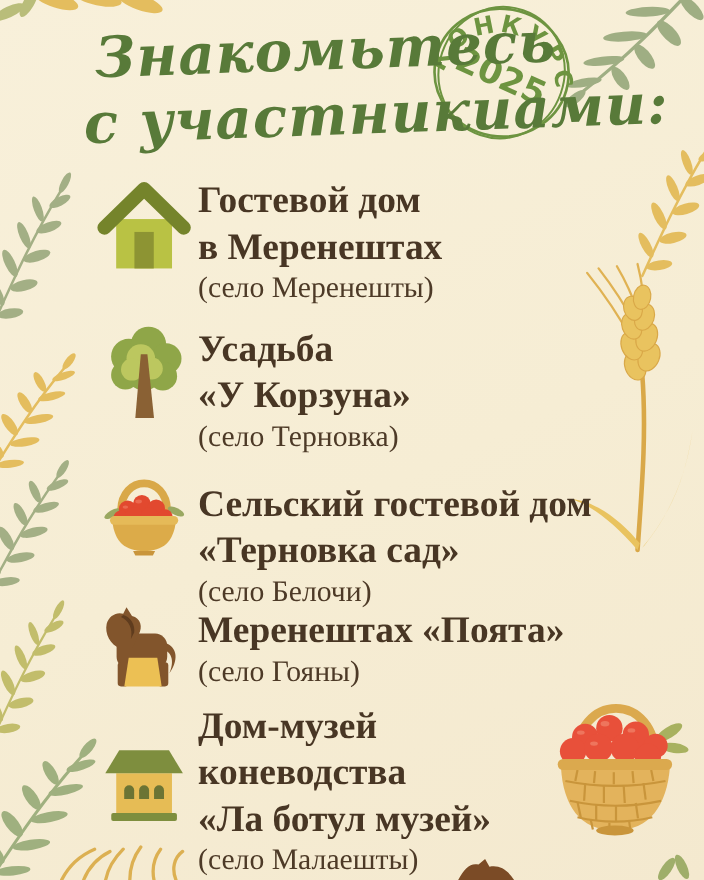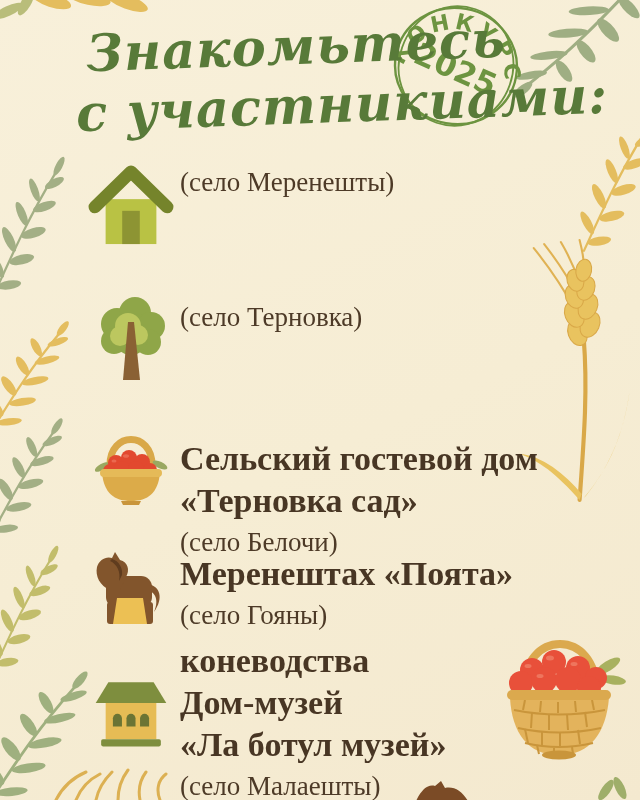--- a/index.html
+++ b/index.html
@@ -25,21 +25,21 @@
   .title-line1{left:86px;top:18px;font-size:51px;line-height:56px;}
   .title-line2{left:76px;top:76px;font-size:51px;line-height:56px;}
   .badge{position:absolute;left:382px;top:0px;z-index:2;}
   .badge text{font-family:"DejaVu Sans", sans-serif;font-weight:bold;}
   
   .row{position:absolute;left:0;width:640px;z-index:2;}
   .icon-slot{position:absolute;left:84px;width:94px;display:flex;justify-content:center;}
   .row-text{position:absolute;left:180px;width:430px;color:#483624;}
   .row-title{font-size:34px;line-height:42px;font-weight:600;}
   .tline{display:block;}
-  .row-village{font-size:27px;line-height:31px;margin-top:5px;font-weight:400;color:#4d3a27;}
+  .row-village{font-size:27px;line-height:31px;font-weight:400;color:#4d3a27;}
 </style>
 </head>
 <body>
 
 <div class="page">
 
   <svg width="0" height="0" style="position:absolute" aria-hidden="true">
     <defs>
       <g id="branch">
         <path d="M8 156 C 30 112, 54 62, 90 8" fill="none" stroke="currentColor" stroke-width="3" stroke-linecap="round"></path>
@@ -238,20 +238,24 @@
 
   <div class="row" style="top:160px">
     <div class="icon-slot" style="top:2px">
       <svg width="82" height="86" viewBox="0 0 84 88" overflow="visible">
         <rect x="16" y="38" width="52" height="46" fill="#b9c244"></rect>
         <path d="M5 46 L42 10 L79 46" fill="none" stroke="#75842b" stroke-width="13" stroke-linecap="round" stroke-linejoin="round"></path>
         <rect x="33" y="50" width="18" height="34" fill="#8d9433"></rect>
       </svg>
     </div>
     <div class="row-text" style="top:2px">
+      <div class="row-title">
+        <span class="tline">Гостевой дом</span>
+        <span class="tline">в Меренештах</span>
+      </div>
       <div class="row-village">(село Меренешты)</div>
     </div>
   </div>
 
   <div class="row" style="top:293px">
     <div class="icon-slot" style="top:2px">
       <svg width="72" height="88" viewBox="0 0 72 86" overflow="visible">
         <g fill="#8fa648">
           <circle cx="22" cy="28" r="16"></circle>
             <circle cx="40" cy="17" r="16"></circle>
@@ -262,20 +266,24 @@
         </g>
         <g fill="#bcc75f">
           <circle cx="33" cy="30" r="13"></circle>
             <circle cx="25" cy="40" r="10"></circle>
             <circle cx="43" cy="39" r="10"></circle>
         </g>
         <path d="M33 26 L39 26 L45 84 L28 84 Z" fill="#8a6134"></path>
       </svg>
     </div>
     <div class="row-text" style="top:4px">
+      <div class="row-title">
+        <span class="tline">Усадьба</span>
+        <span class="tline">«У Корзуна»</span>
+      </div>
       <div class="row-village">(село Терновка)</div>
     </div>
   </div>
 
   <div class="row" style="top:419px">
     <div class="icon-slot" style="top:2px">
       <svg width="74" height="84" viewBox="0 0 74 84" overflow="visible">
         <path d="M16 44 C 16 10 58 10 58 44" fill="none" stroke="#d9a848" stroke-width="7" stroke-linecap="round"></path>
         <g fill="#9aa861">
           <ellipse cx="8" cy="46" rx="8" ry="3.2" transform="rotate(-30 8 46)"></ellipse>
@@ -338,21 +346,21 @@
         <g fill="#6b7434">
           <path d="M22 58 v-9 a5 5 0 0 1 10 0 v9 z"></path>
           <path d="M37 58 v-9 a5 5 0 0 1 10 0 v9 z"></path>
           <path d="M52 58 v-9 a5 5 0 0 1 10 0 v9 z"></path>
         </g>
         <rect x="9" y="72" width="66" height="8" rx="2" fill="#7e8e3e"></rect>
       </svg>
     </div>
     <div class="row-text" style="top:0px">
       <div class="row-title">
+        <span class="tline">Дом-музей</span>
         <span class="tline">коневодства</span>
-        <span class="tline">Дом-музей</span>
         <span class="tline">«Ла ботул музей»</span>
       </div>
       <div class="row-village">(село Малаешты)</div>
     </div>
   </div>
 
 </div>
 
 </body></html>

